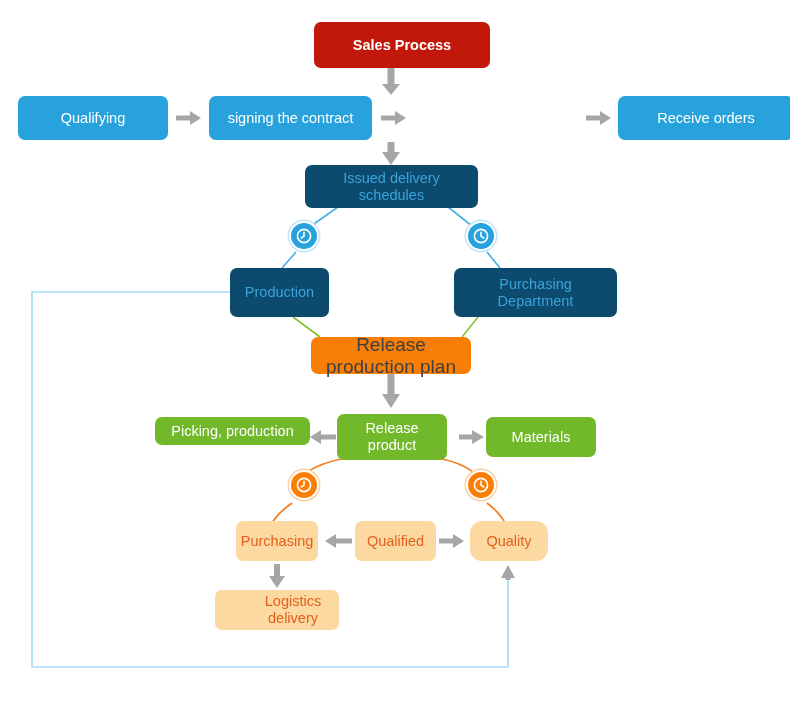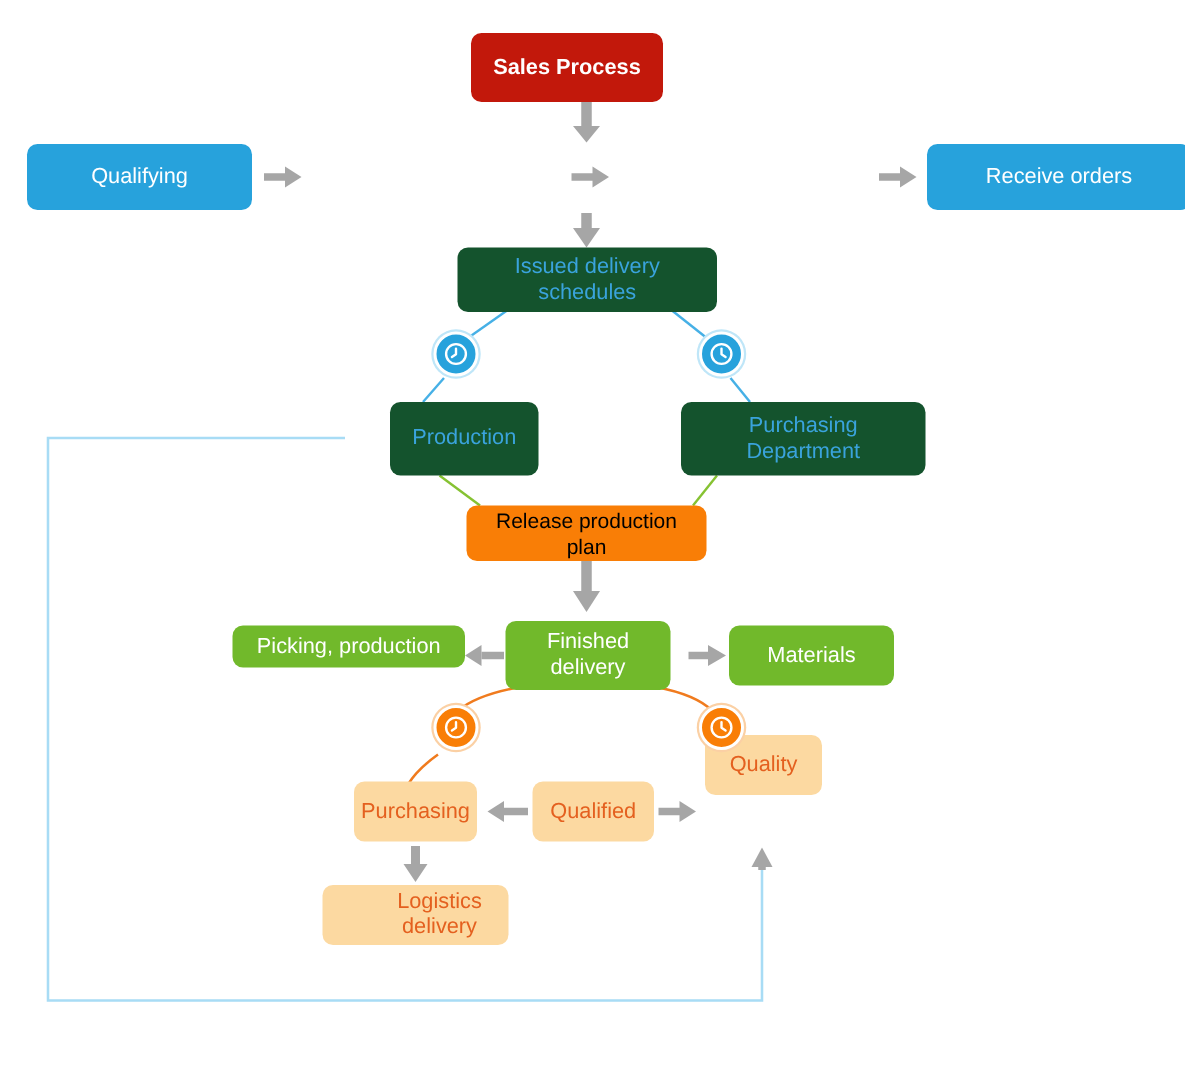--- a/index.html
+++ b/index.html
@@ -23,22 +23,22 @@
     z-index:3;
     cursor:pointer;
     user-select:none;
     padding:0 8px;
   }
   .node span{display:block;}
 
   
   .red      {background:#C2180B;color:#ffffff;font-size:14.5px;font-weight:600;}
   .blue     {background:#27A2DC;color:#ffffff;font-size:14.5px;}
-  .lightblue{background:#14532d;color:#3AA3DC;font-size:14.5px;}
-  .orange   {background:#F97E06;color:#000000;font-size:14px;}
+  .lightblue{background:#0c4a6e;color:#3AA3DC;font-size:14.5px;}
+  .orange   {background:#F97E06;color:#404040;font-size:19px;}
   .green    {background:#71B92B;color:#ffffff;font-size:14.5px;}
   .peach    {background:#FCD9A1;color:#E4601F;font-size:14.5px;}
 
   
   .badge{
     position:absolute;
     width:30px;height:30px;border-radius:50%;
     display:flex;align-items:center;justify-content:center;
     box-sizing:border-box;
     z-index:5;cursor:pointer;
@@ -142,71 +142,74 @@
       <path d="M269,576 L285,576 L277,588 z" fill="#A6A6A6"></path>
     </g>
 
     <g>
       <path d="M230,292 L32,292 L32,667 L508,667 L508,580" stroke="#A8DCF5" stroke-width="1.7" fill="none"></path>
       <line x1="508" y1="580" x2="508" y2="572" stroke="#A6A6A6" stroke-width="5"></line>
       <path d="M501,578 L515,578 L508,565 z" fill="#A6A6A6"></path>
     </g>
   </svg>
 
-  <div class="node red" style="left:314px;top:22px;width:128px;height:46px;">
+  <div class="node red" style="left:314px;top:22px;width:176px;height:46px;">
     <span>Sales Process</span>
   </div>
 
   <div class="node blue" style="left:18px;top:96px;width:150px;height:44px;align-items:center;">
     <span>Qualifying</span>
   </div>
 
+  <div class="node blue" style="left:209px;top:96px;width:163px;height:44px;">
+    <span>signing the contract</span>
+  </div>
 
 
   <div class="node blue" style="left:618px;top:96px;width:176px;height:44px;">
     <span>Receive orders</span>
   </div>
 
   <div class="node lightblue" style="left:305px;top:165px;width:173px;height:43px;">
     <span>Issued delivery schedules</span>
   </div>
 
-  <div class="node lightblue" style="left:230px;top:268px;width:99px;height:49px;margin-left:30px;">
+  <div class="node lightblue" style="left:230px;top:268px;width:99px;height:49px;">
     <span>Production</span>
   </div>
 
   <div class="node lightblue" style="left:454px;top:268px;width:163px;height:49px;">
     <span>Purchasing Department</span>
   </div>
 
   <div class="node orange" style="left:311px;top:337px;width:160px;height:37px;">
     <span>Release production plan</span>
   </div>
 
   <div class="node green" style="left:155px;top:417px;width:155px;height:28px;">
     <span>Picking, production</span>
   </div>
 
   <div class="node green" style="left:337px;top:414px;width:110px;height:46px;">
-    <span>Finished delivery</span>
+    <span>Release product</span>
   </div>
 
   <div class="node green" style="left:486px;top:417px;width:110px;height:40px;">
     <span>Materials</span>
   </div>
 
   <div class="node peach" style="left:236px;top:521px;width:82px;height:40px;">
     <span>Purchasing</span>
   </div>
 
   <div class="node peach" style="left:355px;top:521px;width:81px;height:40px;align-items:center;">
     <span>Qualified</span>
   </div>
 
-  <div class="node peach" style="left:470px;top:490px;width:78px;height:40px;">
+  <div class="node peach" style="left:470px;top:521px;width:78px;height:40px;border-radius:12px;">
     <span>Quality</span>
   </div>
 
   <div class="node peach" style="left:215px;top:590px;width:124px;height:40px;padding-left:40px;">
     <span>Logistics delivery</span>
   </div>
 
   <div class="badge badge-blue" style="left:289px;top:221px;">
     <svg width="16" height="16" viewBox="0 0 16 16">
       <circle cx="8" cy="8" r="6.6" fill="none" stroke="#ffffff" stroke-width="1.6"></circle>

